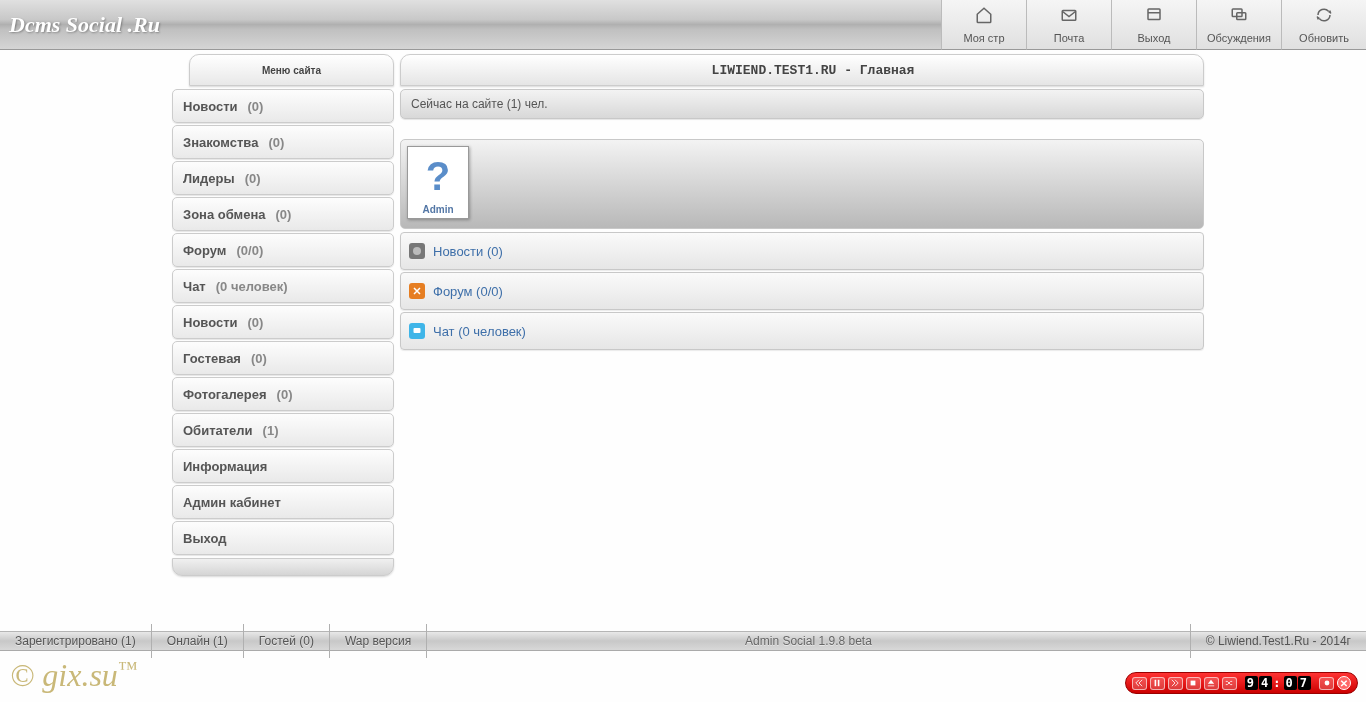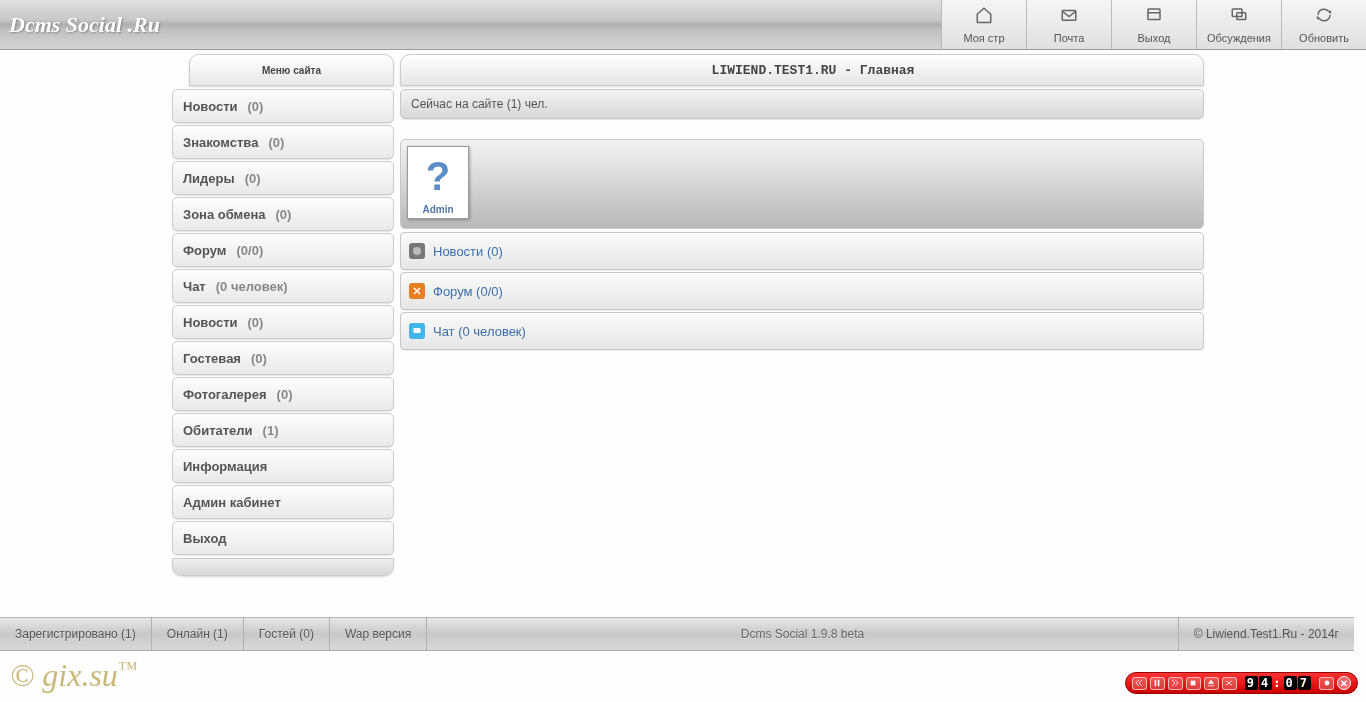--- a/index.html
+++ b/index.html
@@ -180,22 +180,22 @@
 }
 .content-row a { color: #3e6fa9; text-decoration: none; font-size: 13px; }
 .row-icon {
   width: 16px; height: 16px; border-radius: 3px;
   display: flex; align-items: center; justify-content: center;
 }
 .footer {
   position: absolute;
   bottom: 51px;
   left: 0;
-  right: 12px;
-  height: 34px;
+  right: 0;
+  height: 20px;
   background: linear-gradient(to bottom, #e8e8e8, #c8c8c8 50%, #d8d8d8);
   border-top: 1px solid #b5b5b5;
   border-bottom: 1px solid #aaa;
   display: flex;
   align-items: center;
 }
 .footer-item {
   height: 34px;
   padding: 0 15px;
   border-right: 1px solid #b0b0b0;
@@ -419,21 +419,21 @@
       <a>Чат (0 человек)</a>
     </div>
   </div>
 </div>
 
 <div class="footer">
   <div class="footer-item">Зарегистрировано (1)</div>
   <div class="footer-item">Онлайн (1)</div>
   <div class="footer-item">Гостей (0)</div>
   <div class="footer-item">Wap версия</div>
-  <div class="footer-center">Dcms Social 1.9.8 beta</div>
+  <div class="footer-center">Admin Social 1.9.8 beta</div>
   <div class="footer-right">© Liwiend.Test1.Ru - 2014г</div>
 </div>
 
 <div class="watermark">© gix.su<span class="tm">™</span></div>
 
 <div class="player">
   <div class="player-btn">
       <svg viewBox="0 0 10 10">
         <path d="M5 1L1 5l4 4M9 1L5 5l4 4" stroke="#fff" fill="none"></path>
       </svg>

